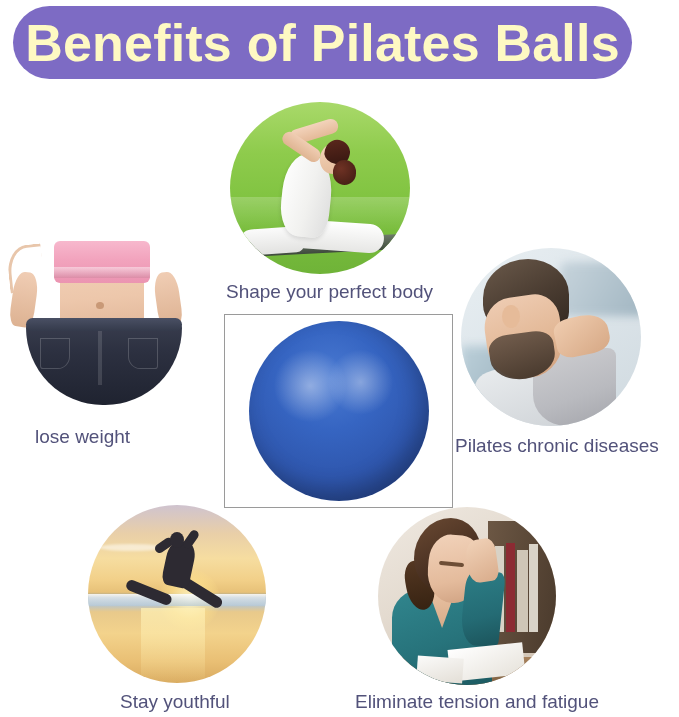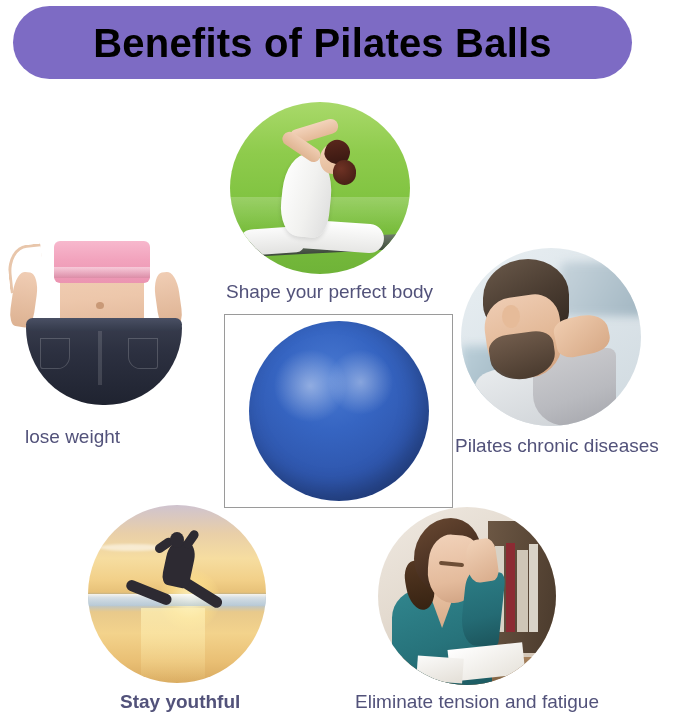--- a/index.html
+++ b/index.html
@@ -22,22 +22,22 @@
     top: 6px;
     width: 619px;
     height: 73px;
     background: #7d6bc4;
     border-radius: 40px;
     display: flex;
     align-items: center;
     justify-content: center;
   }
   .header-title {
-    color: #000000;
-    font-size: 40px;
+    color: #fef9c3;
+    font-size: 52px;
     font-weight: bold;
     letter-spacing: 0.2px;
     line-height: 1;
     white-space: nowrap;
   }
 
   
   .caption {
     position: absolute;
     color: #52527a;
@@ -444,21 +444,21 @@
   <div class="torso"></div>
   <div class="pink-top"></div>
   <div class="pink-fold"></div>
   <div class="navel"></div>
   <div class="jeans"></div>
   <div class="jeans-waist"></div>
   <div class="jeans-seam"></div>
   <div class="pocketL"></div>
   <div class="pocketR"></div>
 </div>
-<div class="caption" style="left:25px; top:426px;text-align:center;">lose weight</div>
+<div class="caption" style="left:35px; top:426px;text-align:center;">lose weight</div>
 
 <div class="photo-circle" id="photo-neckpain">
   <div class="bg-blur"></div>
   <div class="bg-blur2"></div>
   <div class="shirt"></div>
   <div class="neck"></div>
   <div class="sleeve"></div>
   <div class="hair"></div>
   <div class="face"></div>
   <div class="beard"></div>
@@ -476,21 +476,21 @@
   <div class="sun-glow"></div>
   <div class="surf"></div>
   <div class="reflection"></div>
   <div class="jumper-legL"></div>
   <div class="jumper-legR"></div>
   <div class="jumper-torso"></div>
   <div class="jumper-armL"></div>
   <div class="jumper-armR"></div>
   <div class="jumper-head"></div>
 </div>
-<div class="caption" style="left:120px; top:691px;font-weight:bold;">Stay youthful</div>
+<div class="caption" style="left:120px; top:691px;">Stay youthful</div>
 
 <div class="photo-circle" id="photo-fatigue">
   <div class="shelf"></div>
   <div class="book1"></div>
   <div class="book2"></div>
   <div class="book3"></div>
   <div class="book4"></div>
   <div class="desk"></div>
   <div class="shirt"></div>
   <div class="vneck"></div>

